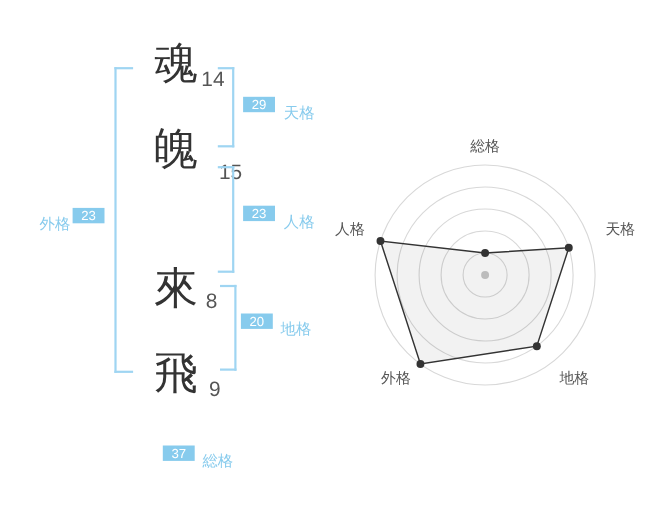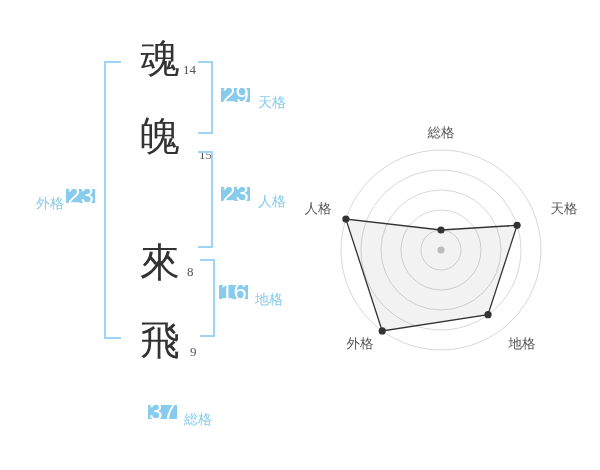--- a/index.html
+++ b/index.html
@@ -7,38 +7,38 @@
     position:relative;width:600px;height:470px;background:#fff;overflow:hidden;
     font-family:"Liberation Sans","DejaVu Sans",sans-serif;
   }
   
   .kanji{
     position:absolute;left:132px;width:56px;text-align:center;
     font-size:40px;line-height:1;color:var(--kanji,#333);
     font-weight:500;letter-spacing:0;
   }
   .strokes{
-    position:absolute;font-size:13px;line-height:1;color:var(--stroke-count,#555);font-family:Liberation Serif, serif;
+    position:absolute;font-size:19px;line-height:1;color:var(--stroke-count,#555);
   }
   .bracket{position:absolute;}
   .bracket.left{
     border-left:2px solid var(--bracket-blue,#9fd5f2);
     border-top:2px solid var(--bracket-blue,#9fd5f2);
     border-bottom:2px solid var(--bracket-blue,#9fd5f2);
   }
   .bracket.right{
     border-right:2px solid var(--bracket-blue,#9fd5f2);
     border-top:2px solid var(--bracket-blue,#9fd5f2);
     border-bottom:2px solid var(--bracket-blue,#9fd5f2);
   }
   .badge{
     position:absolute;width:29px;height:14px;
     background:var(--accent-blue,#87cbed);color:var(--badge-text,#fff);
     display:flex;align-items:center;justify-content:center;
-    font-size:24px;line-height:1;
+    font-size:12px;line-height:1;
   }
   .badge-label{
     position:absolute;font-size:14px;line-height:1;
     color:var(--accent-blue,#87cbed);white-space:nowrap;
   }
   
   .radar{position:absolute;left:301px;top:110px;}
   .radar .ring{fill:none;stroke:var(--ring,#d8d8d8);stroke-width:1;}
   .radar .series{
     fill:var(--polygon-fill,rgba(0,0,0,0.05));
@@ -70,21 +70,21 @@
   <div class="bracket right" style="left:198px;top:61px;width:13px;height:69px"></div>
   <div class="bracket right" style="left:198px;top:151px;width:13px;height:93px"></div>
   <div class="bracket right" style="left:200px;top:259px;width:13px;height:74px"></div>
 
   <div class="badge" style="left:221px;top:88px">29</div>
   <div class="badge-label" style="left:258px;top:95px">天格</div>
 
   <div class="badge" style="left:221px;top:187px">23</div>
   <div class="badge-label" style="left:258px;top:194px">人格</div>
 
-  <div class="badge" style="left:219px;top:285px">16</div>
+  <div class="badge" style="left:219px;top:285px">20</div>
   <div class="badge-label" style="left:255px;top:292px">地格</div>
 
   <div class="badge-label" style="left:36px;top:196px">外格</div>
   <div class="badge" style="left:66px;top:189px">23</div>
 
   <div class="badge" style="left:148px;top:405px">37</div>
   <div class="badge-label" style="left:184px;top:412px">総格</div>
 
   <svg class="radar" width="280" height="280" viewBox="0 0 280 280">
       <circle cx="140" cy="140" r="20" class="ring"></circle>

